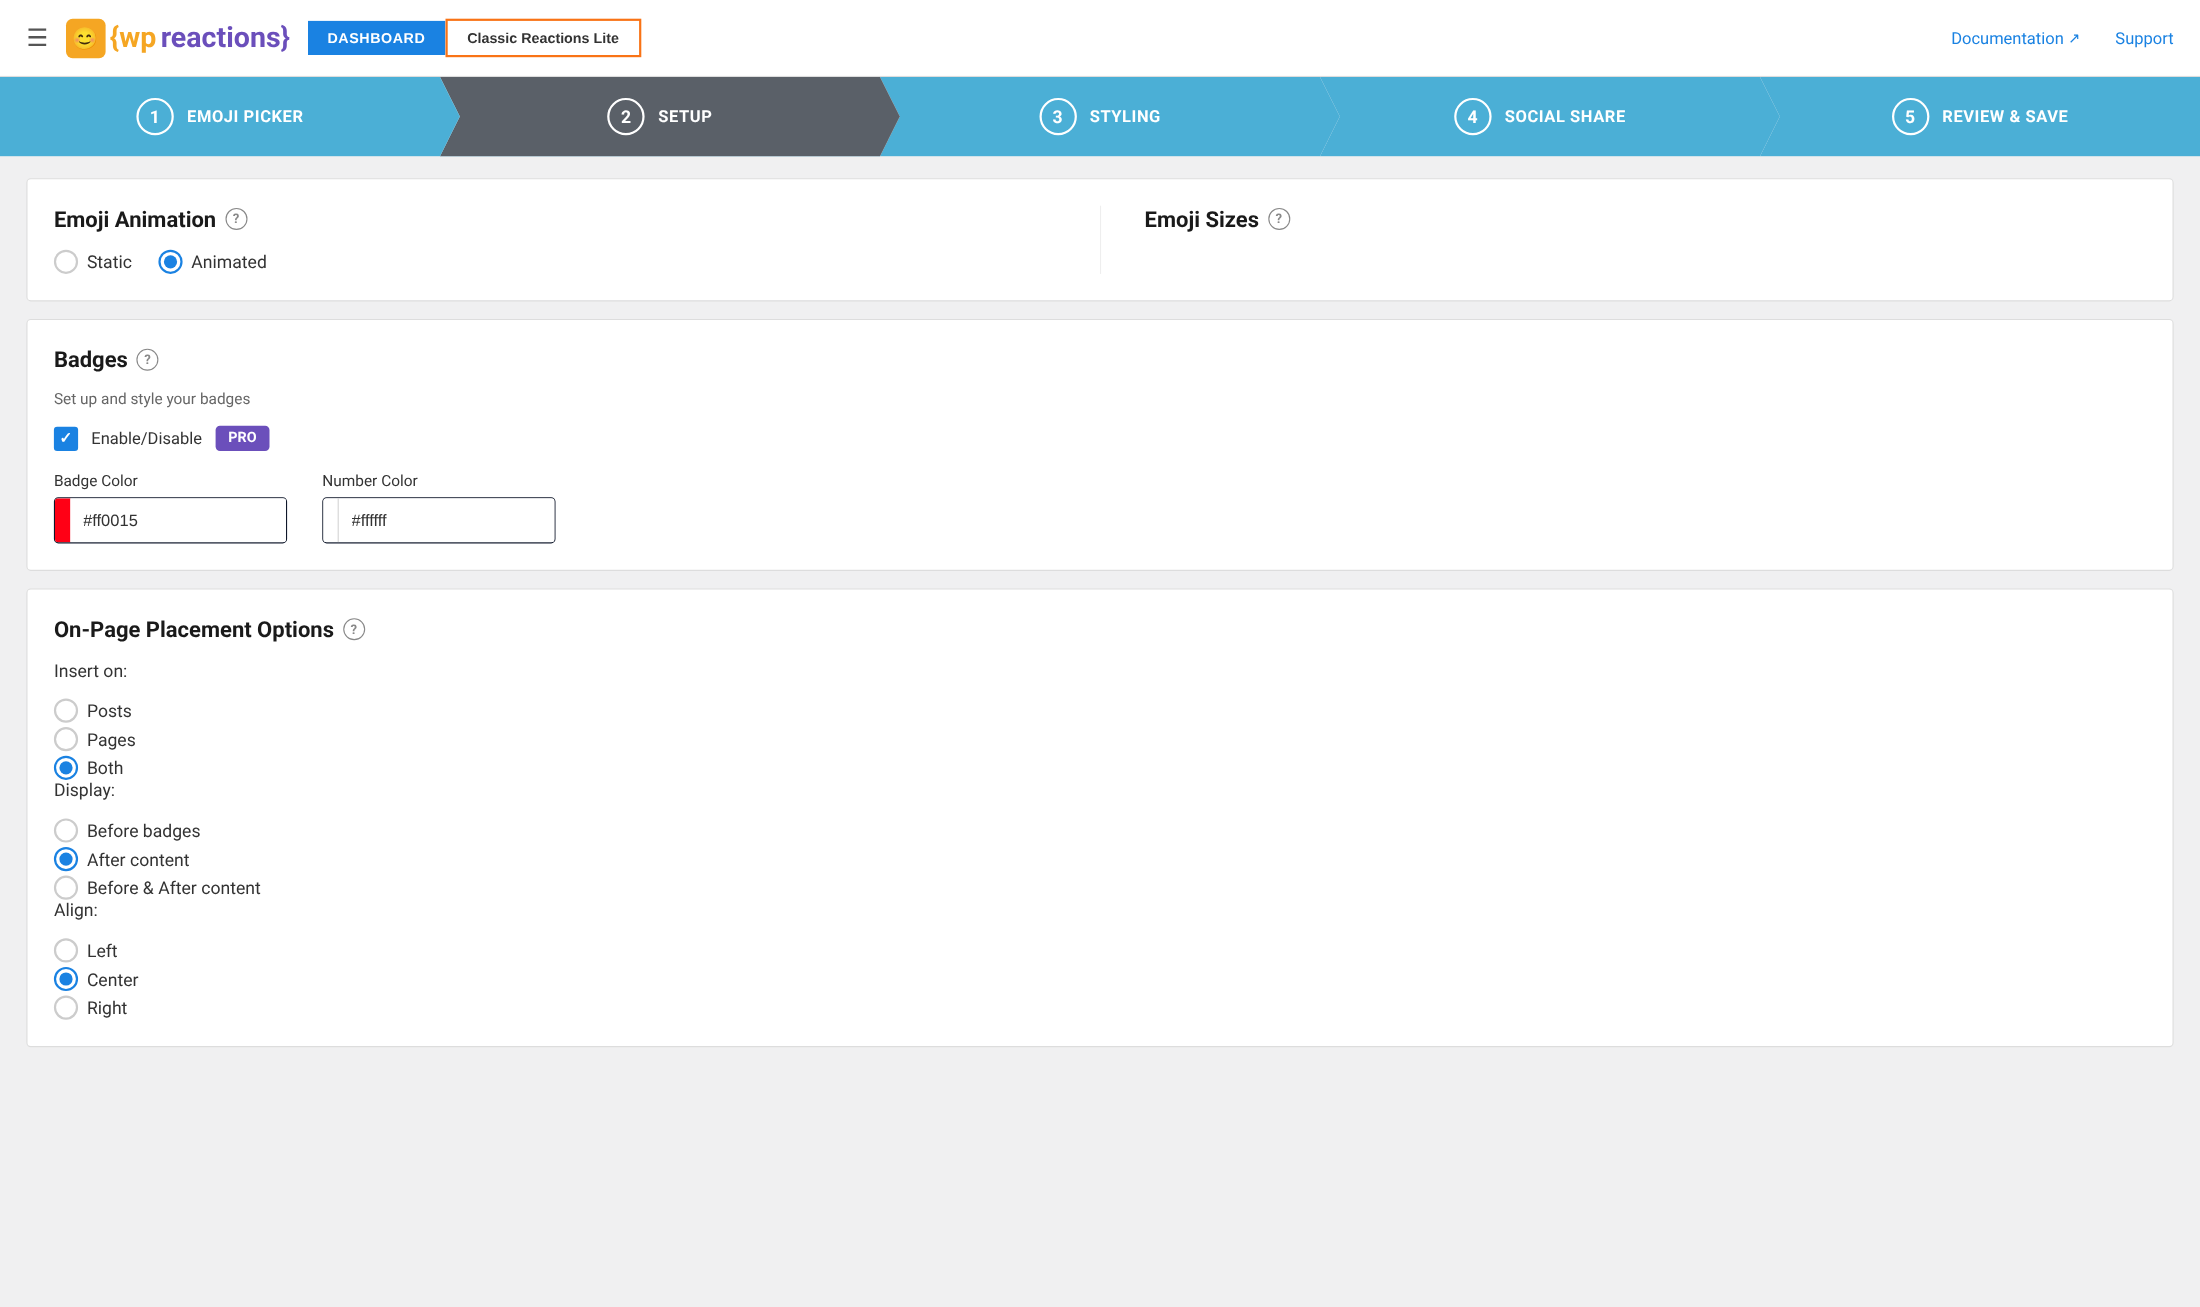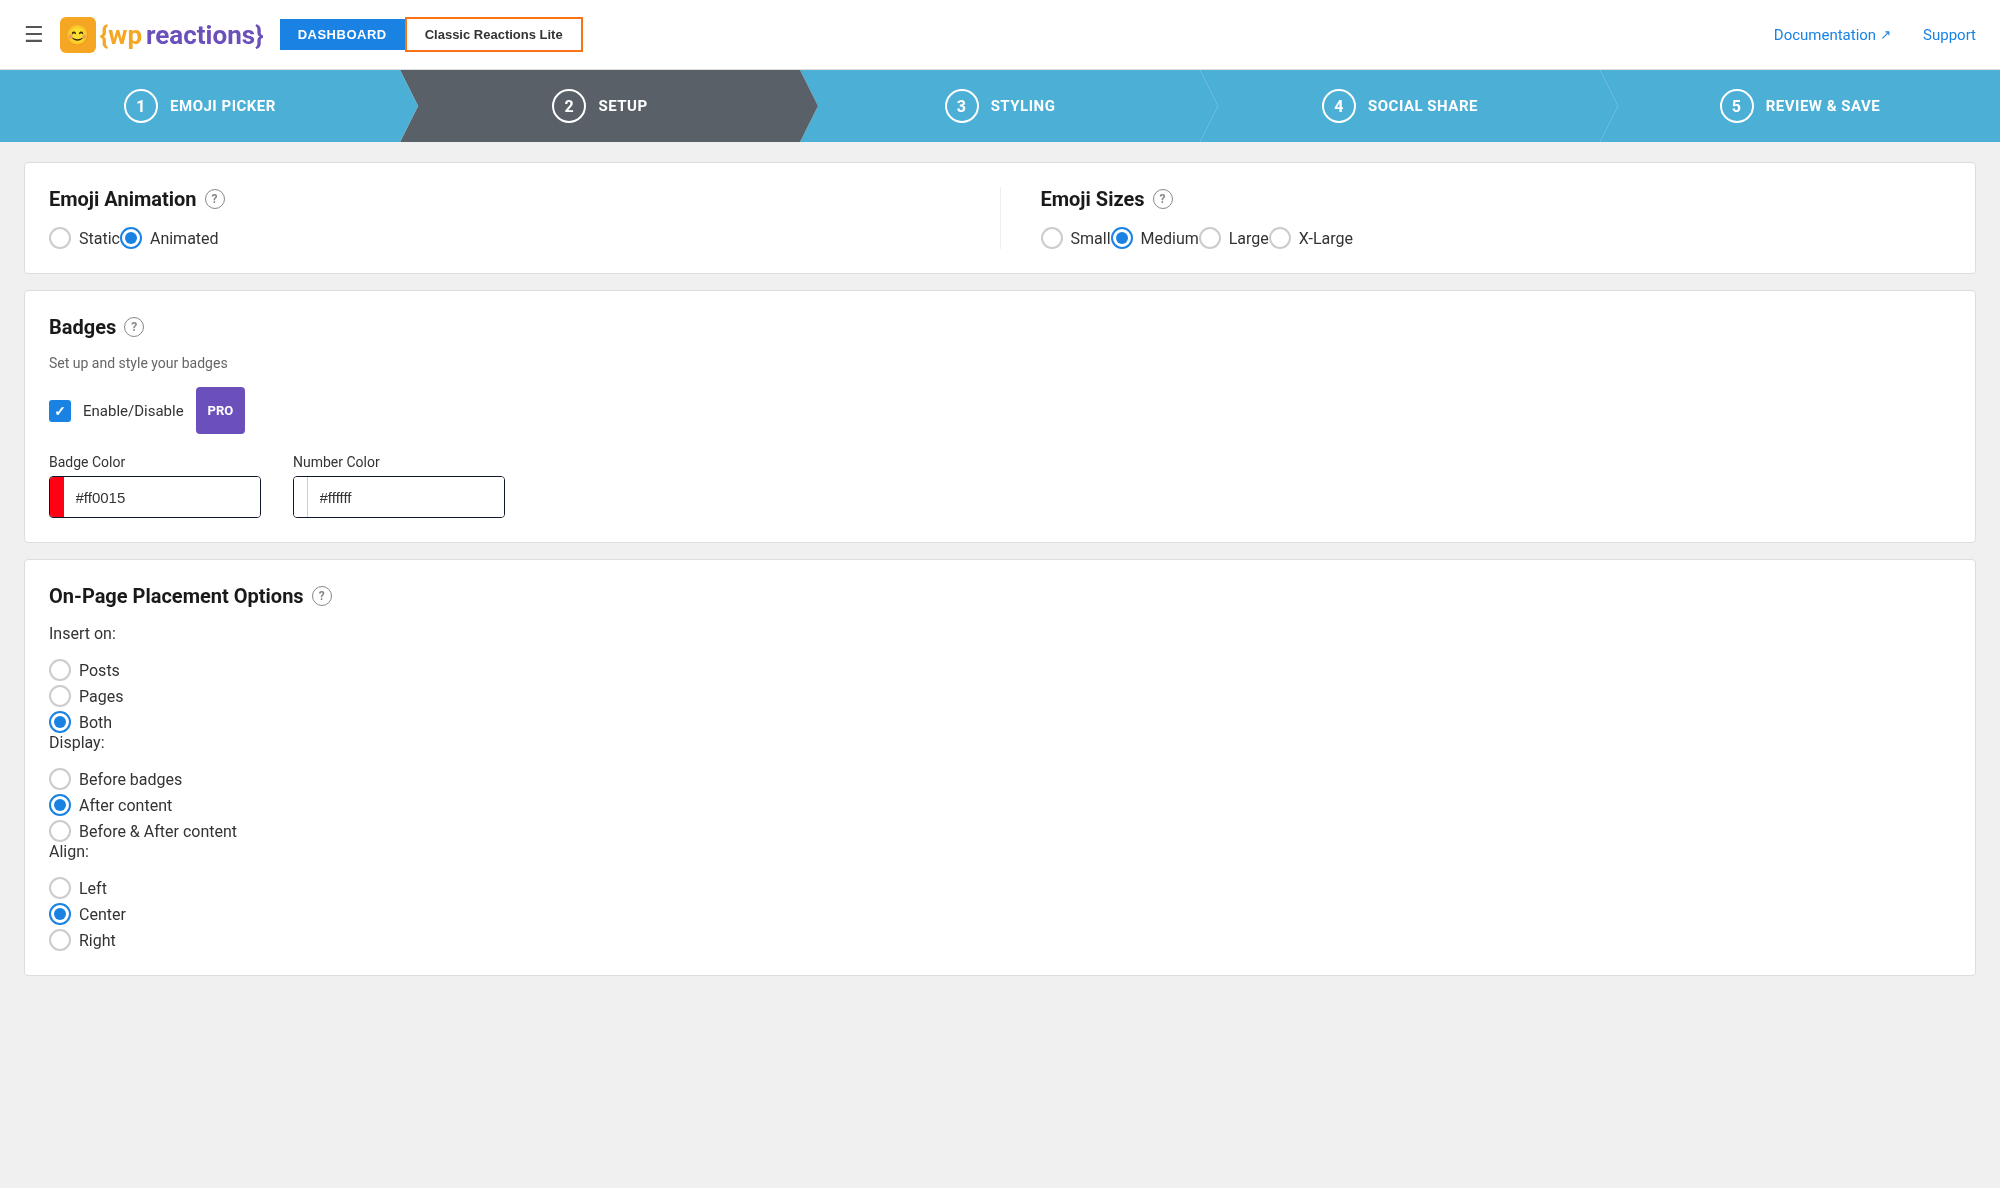--- a/index.html
+++ b/index.html
@@ -160,21 +160,21 @@
       display: inline-flex;
       align-items: center;
       justify-content: center;
       font-size: 12px;
       color: #888;
       cursor: pointer;
       font-style: normal;
     }
 
     
-    .radio-group { display: flex; align-items: center; flex-wrap: wrap; }
+    .radio-group { display: flex; align-items: center; gap: 24px; flex-wrap: wrap; }
     .radio-item { display: flex; align-items: center; gap: 8px; cursor: pointer; }
     .radio-custom {
       width: 22px; height: 22px;
       border-radius: 50%;
       border: 2px solid #ccc;
       display: flex; align-items: center; justify-content: center;
       background: #fff;
     }
     .radio-custom.checked {
       border-color: #1a82e2;
@@ -191,21 +191,21 @@
       background: #1a82e2;
       border-radius: 3px;
       display: flex; align-items: center; justify-content: center;
       cursor: pointer;
     }
     .checkbox-check { color: #fff; font-size: 14px; font-weight: bold; }
     .checkbox-label { font-size: 15px; color: #333; }
     .pro-badge {
       background: #6b4fbb;
       color: #fff;
-      padding: 16px 12px;
+      padding: 4px 12px;
       border-radius: 4px;
       font-size: 13px;
       font-weight: 700;
     }
 
     
     .color-fields { display: flex; gap: 32px; flex-wrap: wrap; }
     .color-field { display: flex; flex-direction: column; gap: 6px; }
     .color-label { font-size: 14px; color: #333; }
     .color-input-row {
@@ -306,40 +306,20 @@
           <span class="radio-label">Animated</span>
         </label>
       </div>
     </div>
     <div style="width:1px;background:#eee;margin:0 24px;"></div>
     <div class="card-half">
       <div class="section-title">
         <span>Emoji Sizes</span>
         <span class="help-icon">?</span>
       </div>
-      <div class="radio-group">
-        <label class="radio-item">
-          <div class="radio-custom"></div>
-          <span class="radio-label">Small</span>
-        </label>
-        <label class="radio-item">
-          <div class="radio-custom checked">
-            <div class="radio-inner"></div>
-          </div>
-          <span class="radio-label">Medium</span>
-        </label>
-        <label class="radio-item">
-          <div class="radio-custom"></div>
-          <span class="radio-label">Large</span>
-        </label>
-        <label class="radio-item">
-          <div class="radio-custom"></div>
-          <span class="radio-label">X-Large</span>
-        </label>
-      </div>
     </div>
   </div>
 
   <div class="card">
     <div class="section-title">
       <span>Badges</span>
       <span class="help-icon">?</span>
     </div>
     <div class="section-subtitle">Set up and style your badges</div>
 

